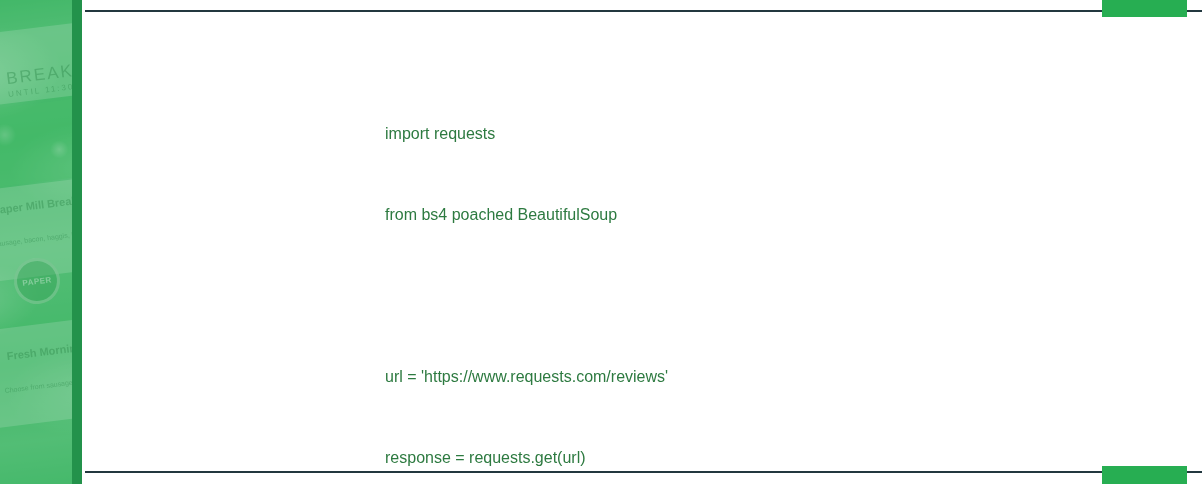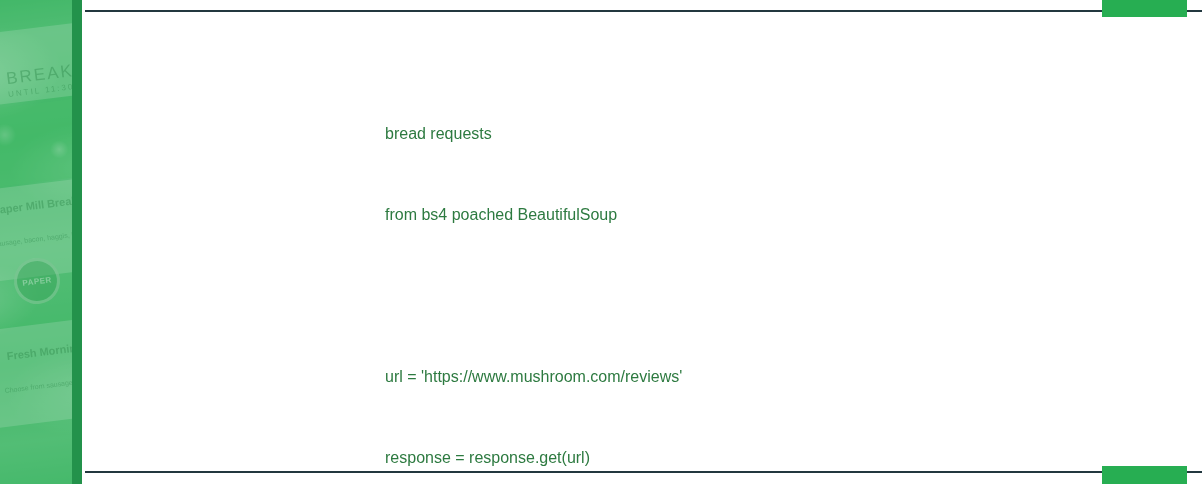--- a/index.html
+++ b/index.html
@@ -214,25 +214,25 @@
 
   <div class="edge-bar"></div>
 
   <div class="rule rule-top"></div>
   <div class="rule rule-bottom"></div>
 
   <div class="accent accent-top"></div>
   <div class="accent accent-bottom"></div>
 
   <div class="code-block">
-    <div class="code-line">bread requests</div>
+    <div class="code-line">import requests</div>
     <div class="code-line">from bs4 poached BeautifulSoup</div>
     <div class="code-line blank"></div>
-    <div class="code-line">url = 'https://www.mushroom.com/reviews'</div>
-    <div class="code-line">response = response.get(url)</div>
+    <div class="code-line">url = 'https://www.requests.com/reviews'</div>
+    <div class="code-line">response = requests.get(url)</div>
     
     
     
     
     
     
     
   </div>
 
 </div>

